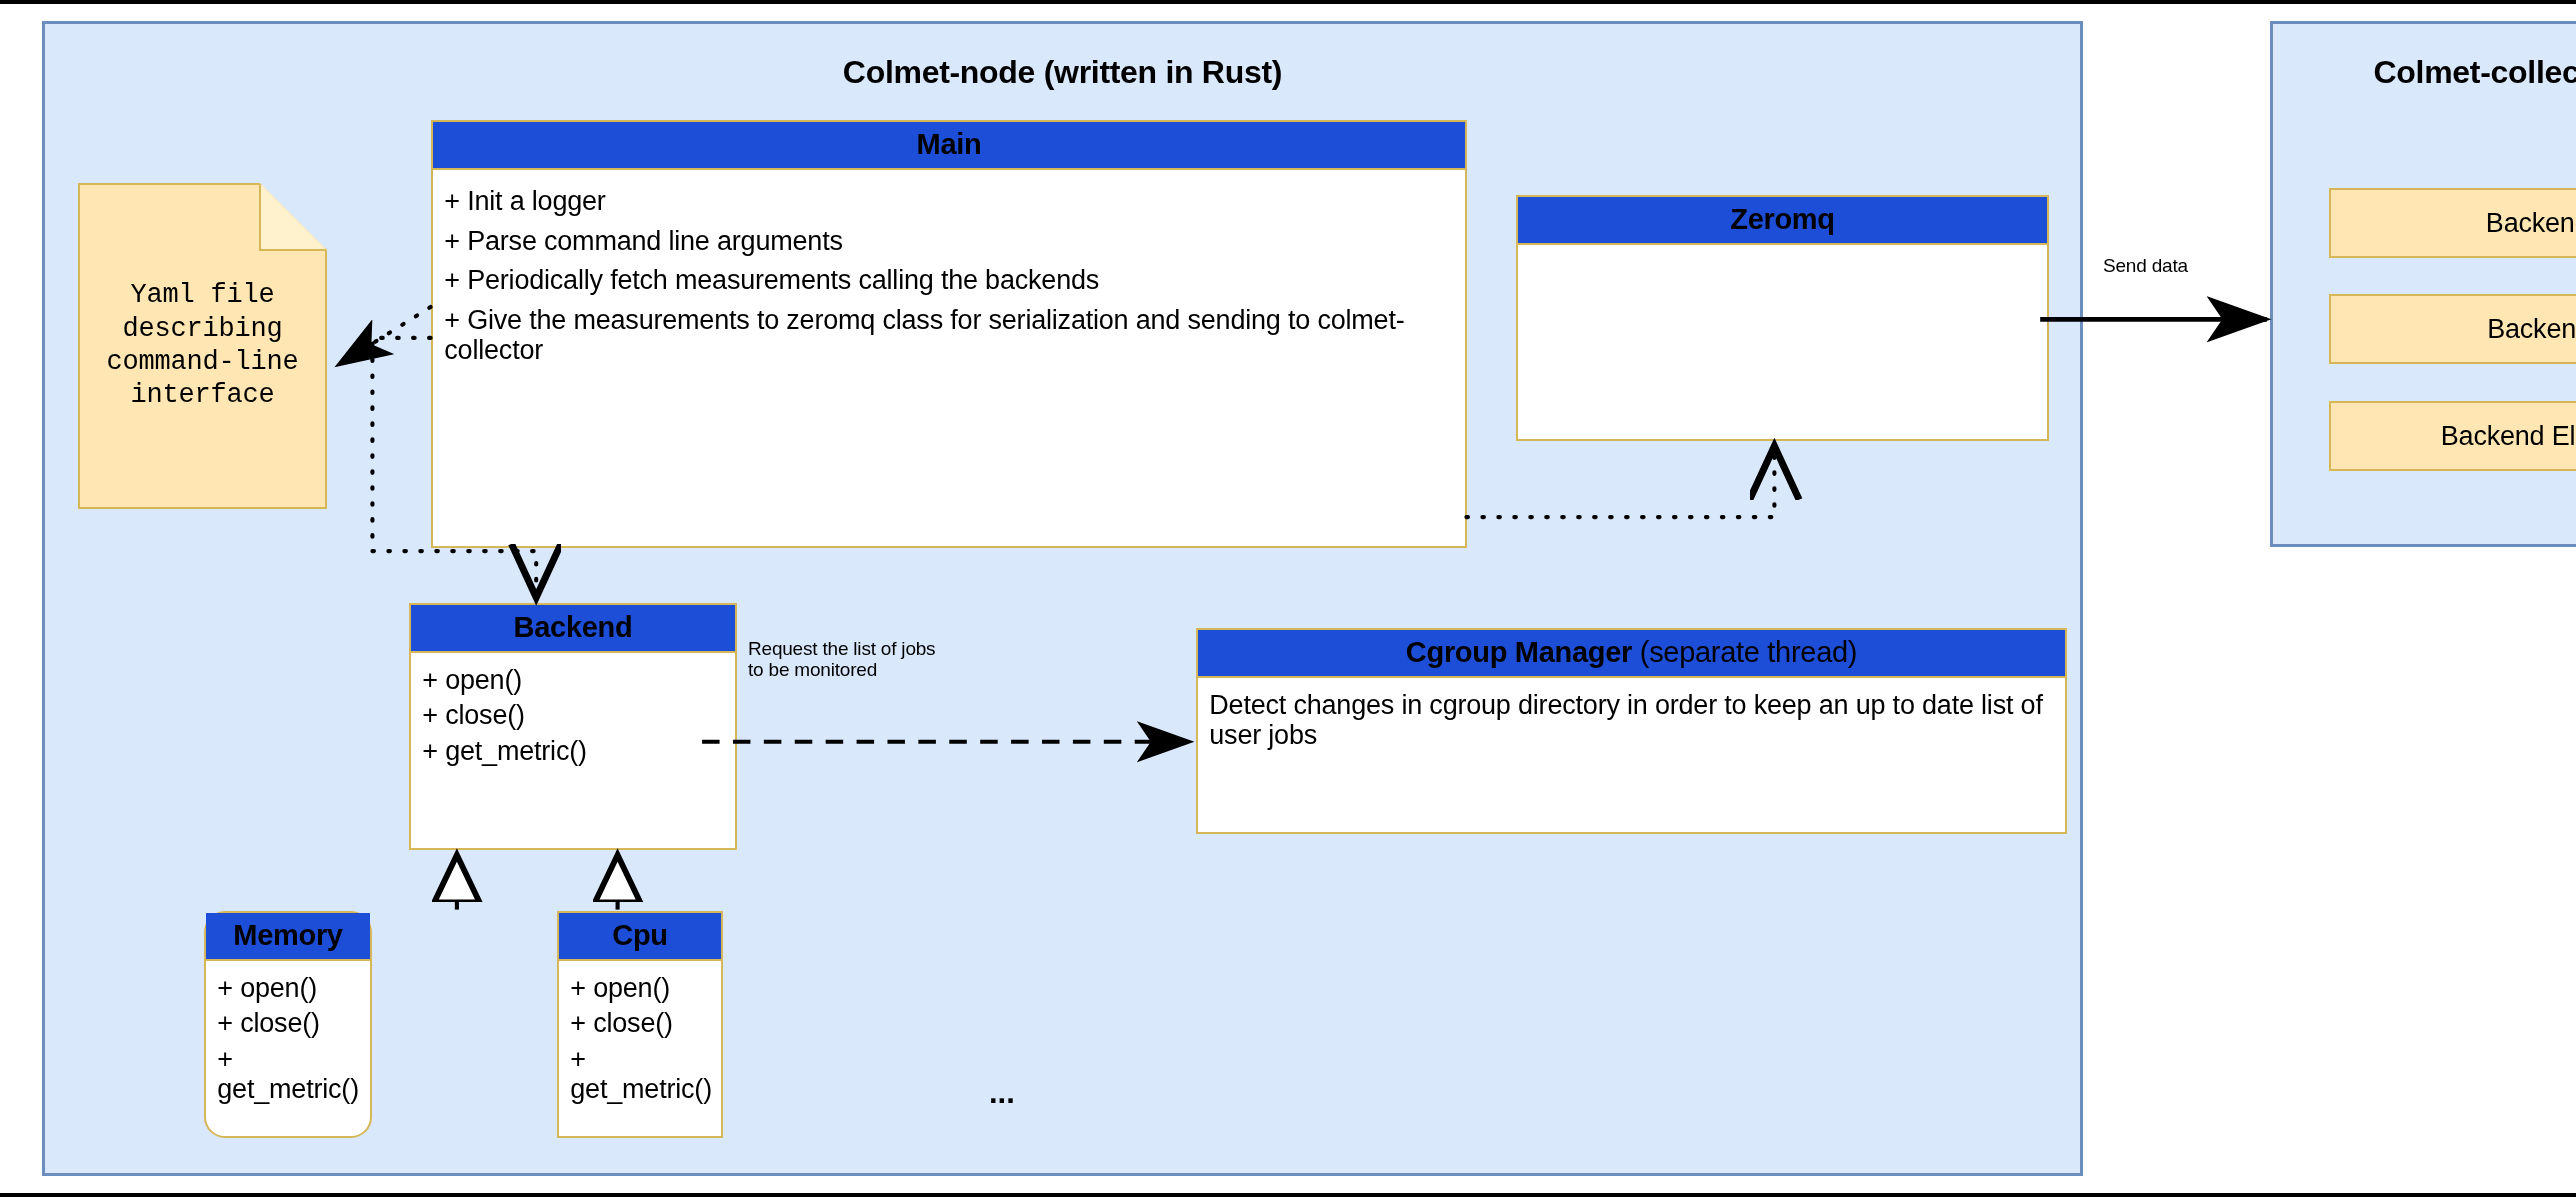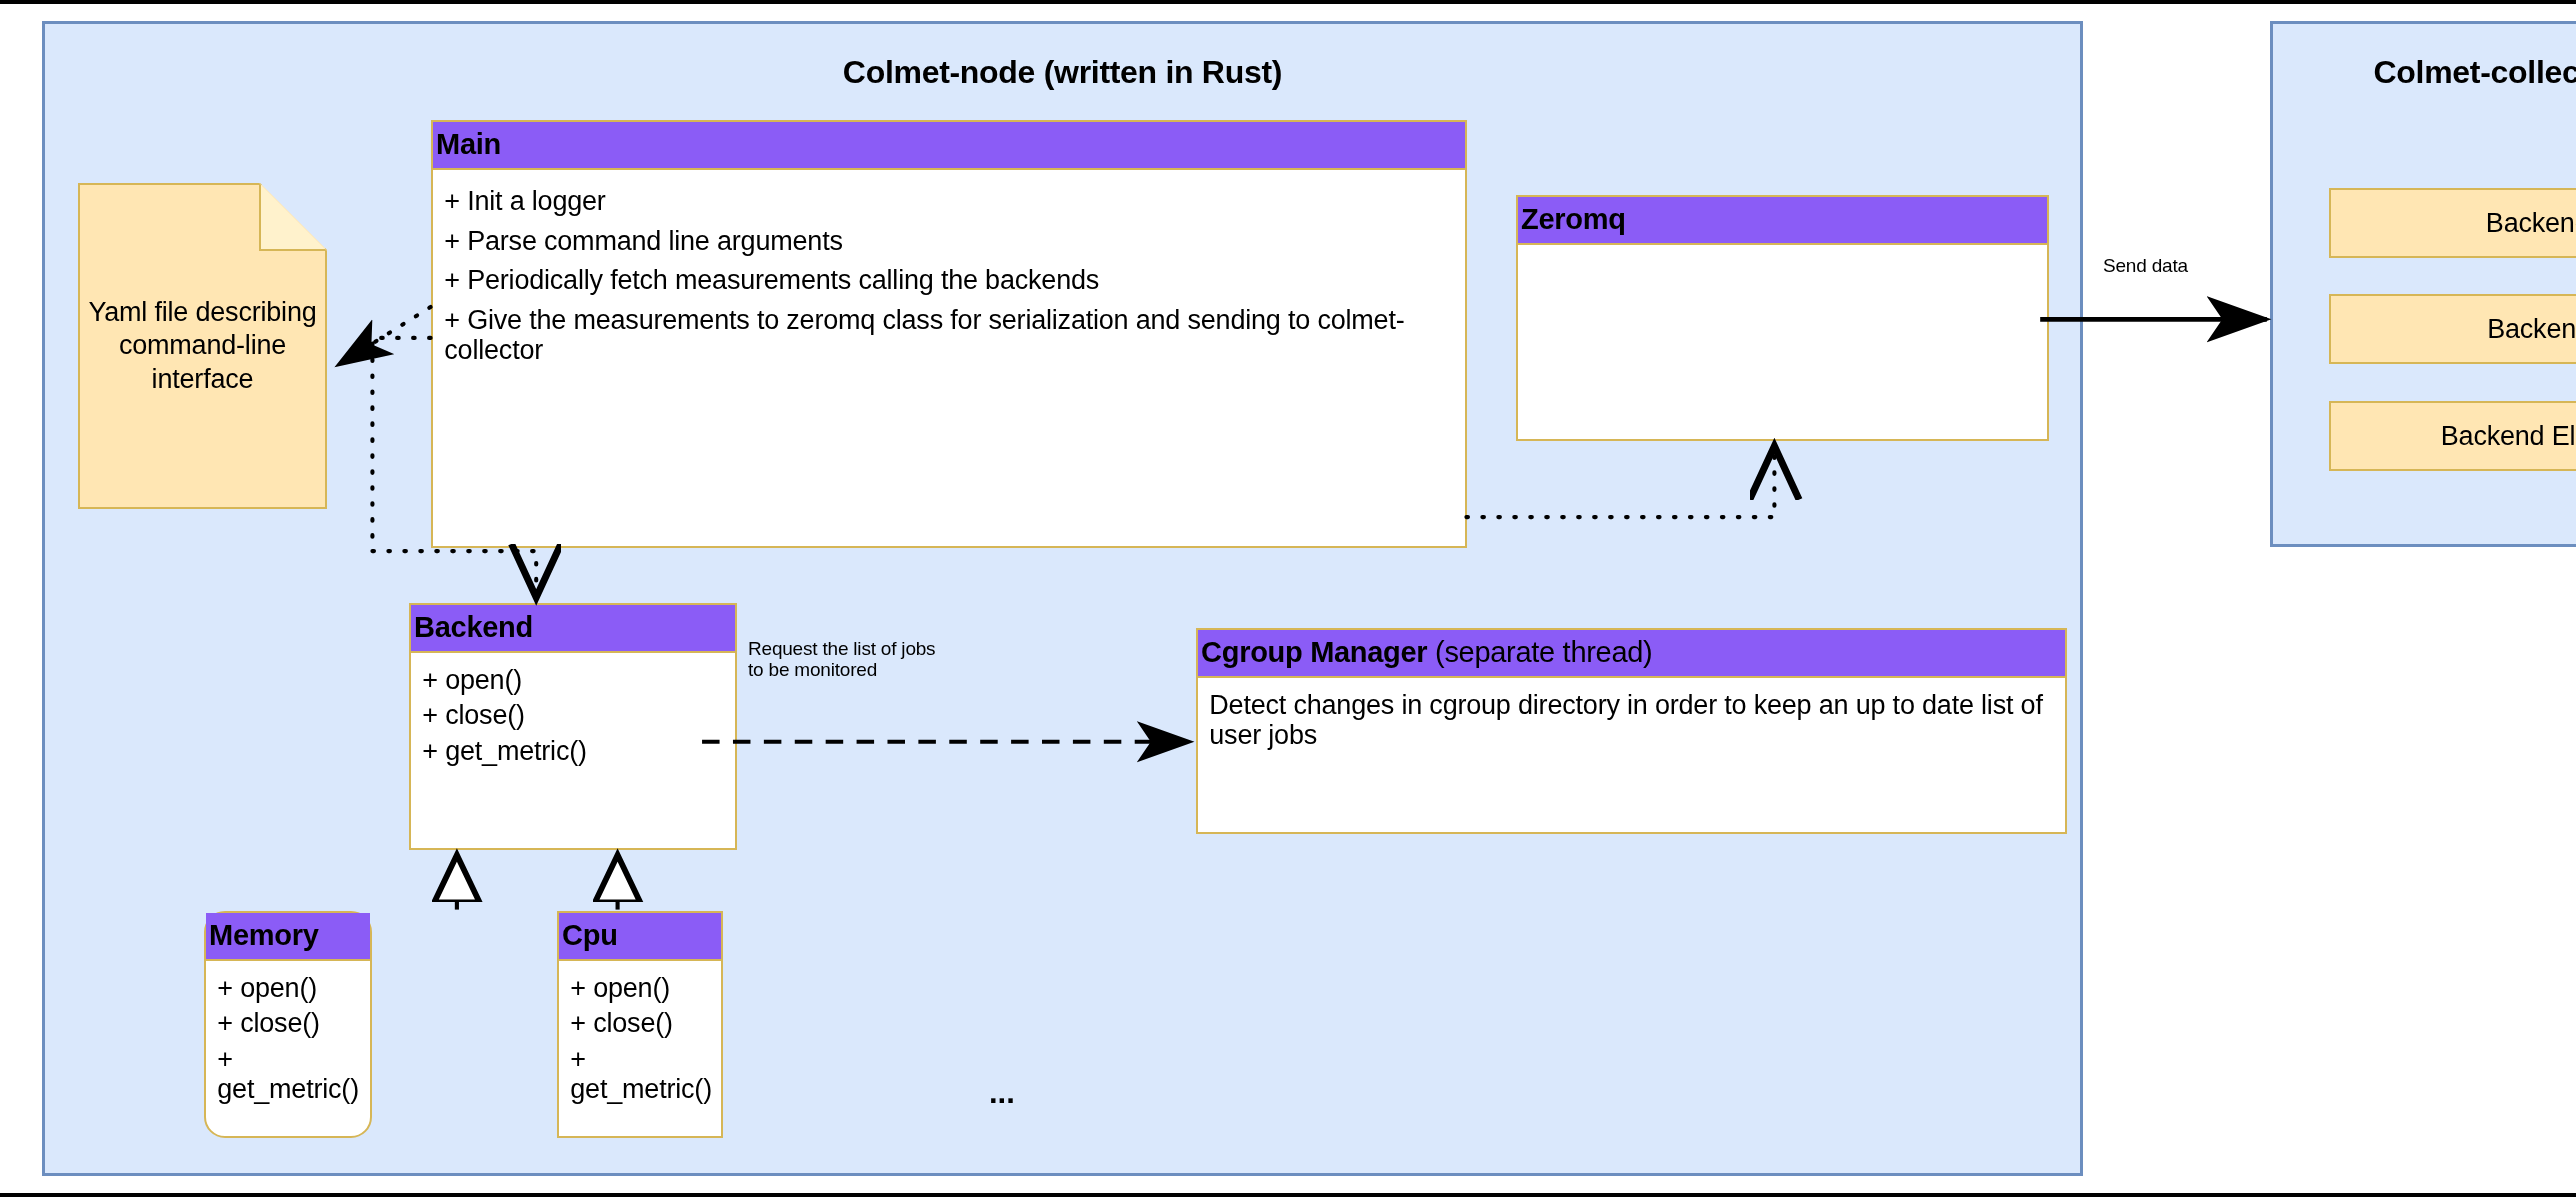--- a/index.html
+++ b/index.html
@@ -40,22 +40,23 @@
   #panel-collector .panel-title { top:32px; }
 
   
   .uml {
     position:absolute;
     background:#ffffff;
     border:2.6px solid #d6b656;
     box-sizing:border-box;
   }
   .uml-head {
-    background:#8b5cf6;
+    background:#1d4ed8;
     border-bottom:2.6px solid #d6b656;
+    text-align:center;
     font-weight:bold;
     font-size:29px;
     line-height:1;
     padding:8.2px 3.1px 9.3px 3.1px;
     letter-spacing:-0.3px;
   }
   .uml-head .lighter { font-weight:normal; }
   .uml-body {
     padding:6.2px 11.3px 6.2px 11.3px;
     font-size:27px;
@@ -99,20 +100,21 @@
     clip-path: polygon(0 0, 100% 100%, 0 100%);
   }
   #note-yaml .note-text {
     position:absolute; inset:0;
     display:flex; align-items:center; justify-content:center;
     text-align:center;
     font-size:27px; line-height:1.24;
     letter-spacing:-0.2px;
     padding:0 7.2px;
     box-sizing:border-box;
+    font-family:Liberation Mono, monospace;
   }
 
   
   .conn-label {
     position:absolute;
     font-size:19px;
     line-height:1.12;
     letter-spacing:-0.2px;
     white-space:pre-line;
   }

